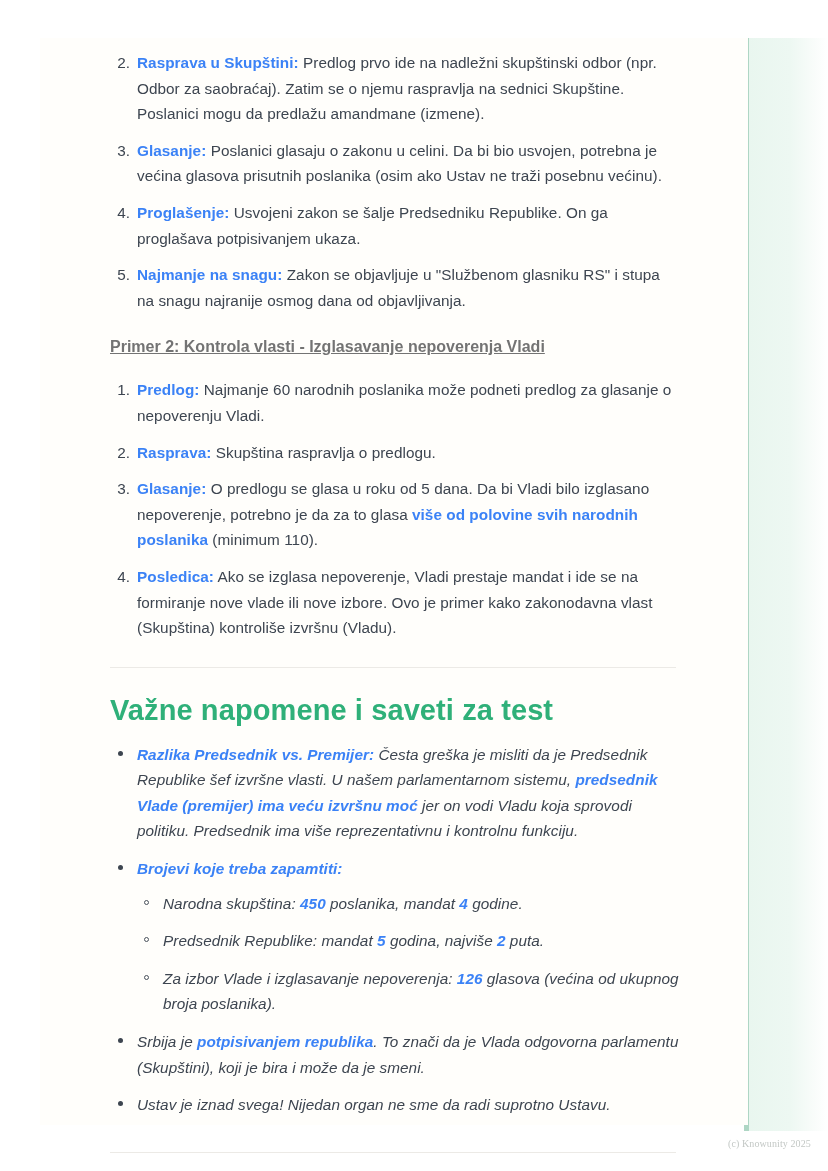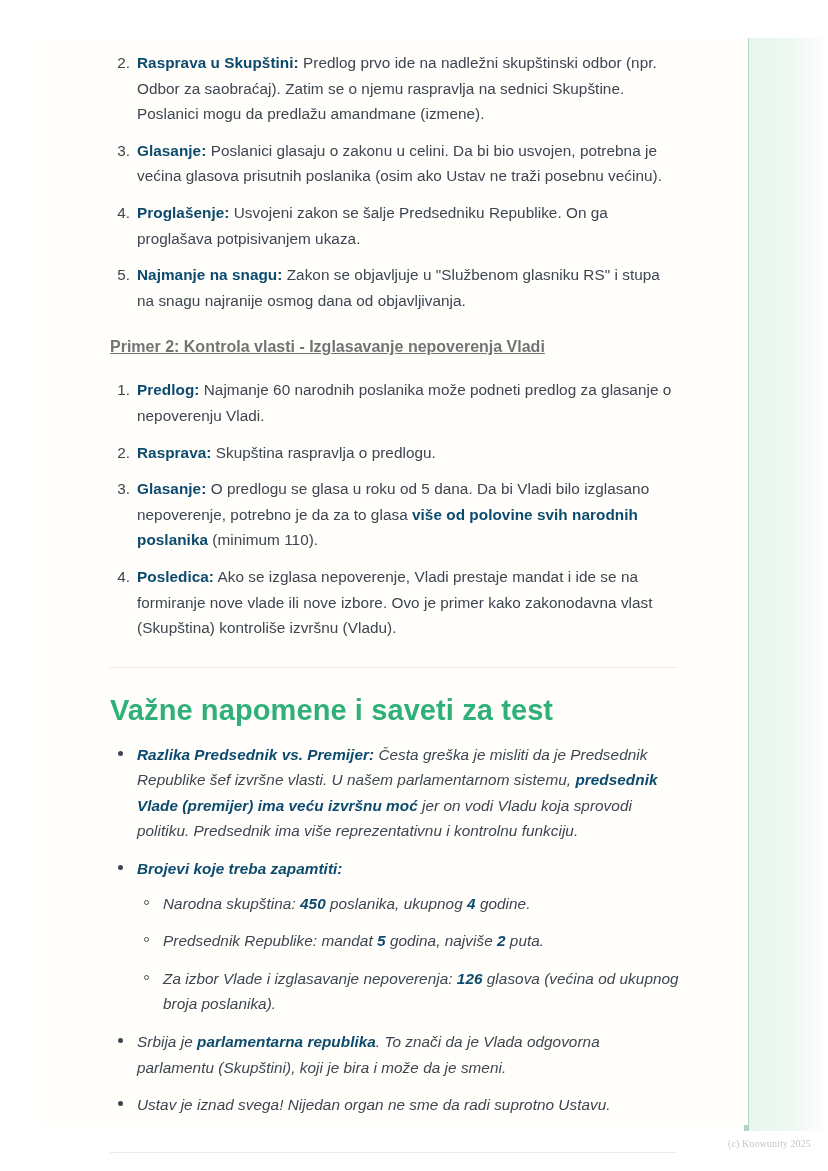--- a/index.html
+++ b/index.html
@@ -49,21 +49,21 @@
 
   
   .para, .li-text {
     color: #3d4550;
     font-size: 15.3px;
     line-height: 25.6px;
     letter-spacing: 0.05px;
   }
   b, .b {
     font-weight: 700;
-    color: #0c4a6e;
+    color: #3b82f6;
   }
 
   
   ol.num-list {
     list-style: none;
     margin: 0;
     padding: 0;
   }
   ol.num-list > li {
     position: relative;
@@ -248,36 +248,36 @@
         <span class="li-text"><b>Razlika Predsednik vs. Premijer:</b><span> Česta greška je misliti da je Predsednik Republike šef izvršne vlasti. U našem parlamentarnom sistemu, </span><b>predsednik Vlade (premijer) ima veću izvršnu moć</b><span> jer on vodi Vladu koja sprovodi politiku. Predsednik ima više reprezentativnu i kontrolnu funkciju.</span></span>
       </li>
 
       <li>
         <span class="dot"></span>
         <span class="li-text"><b>Brojevi koje treba zapamtiti:</b></span>
 
         <ul class="sub-list">
           <li>
             <span class="ring"></span>
-            <span class="li-text"><span>Narodna skupština: </span><b>450</b><span> poslanika, ukupnog </span><b>4</b><span> godine.</span></span>
+            <span class="li-text"><span>Narodna skupština: </span><b>450</b><span> poslanika, mandat </span><b>4</b><span> godine.</span></span>
           </li>
           <li>
             <span class="ring"></span>
             <span class="li-text"><span>Predsednik Republike: mandat </span><b>5</b><span> godina, najviše </span><b>2</b><span> puta.</span></span>
           </li>
           <li>
             <span class="ring"></span>
             <span class="li-text"><span>Za izbor Vlade i izglasavanje nepoverenja: </span><b>126</b><span> glasova (većina od ukupnog broja poslanika).</span></span>
           </li>
         </ul>
       </li>
 
       <li>
         <span class="dot"></span>
-        <span class="li-text"><span>Srbija je </span><b>parlamentarna republika</b><span>. To znači da je Vlada odgovorna parlamentu (Skupštini), koji je bira i može da je smeni.</span></span>
+        <span class="li-text"><span>Srbija je </span><b>potpisivanjem republika</b><span>. To znači da je Vlada odgovorna parlamentu (Skupštini), koji je bira i može da je smeni.</span></span>
       </li>
 
       <li>
         <span class="dot"></span>
         <span class="li-text">Ustav je iznad svega! Nijedan organ ne sme da radi suprotno Ustavu.</span>
       </li>
 
     </ul>
 
     <div class="sp-30"></div>

